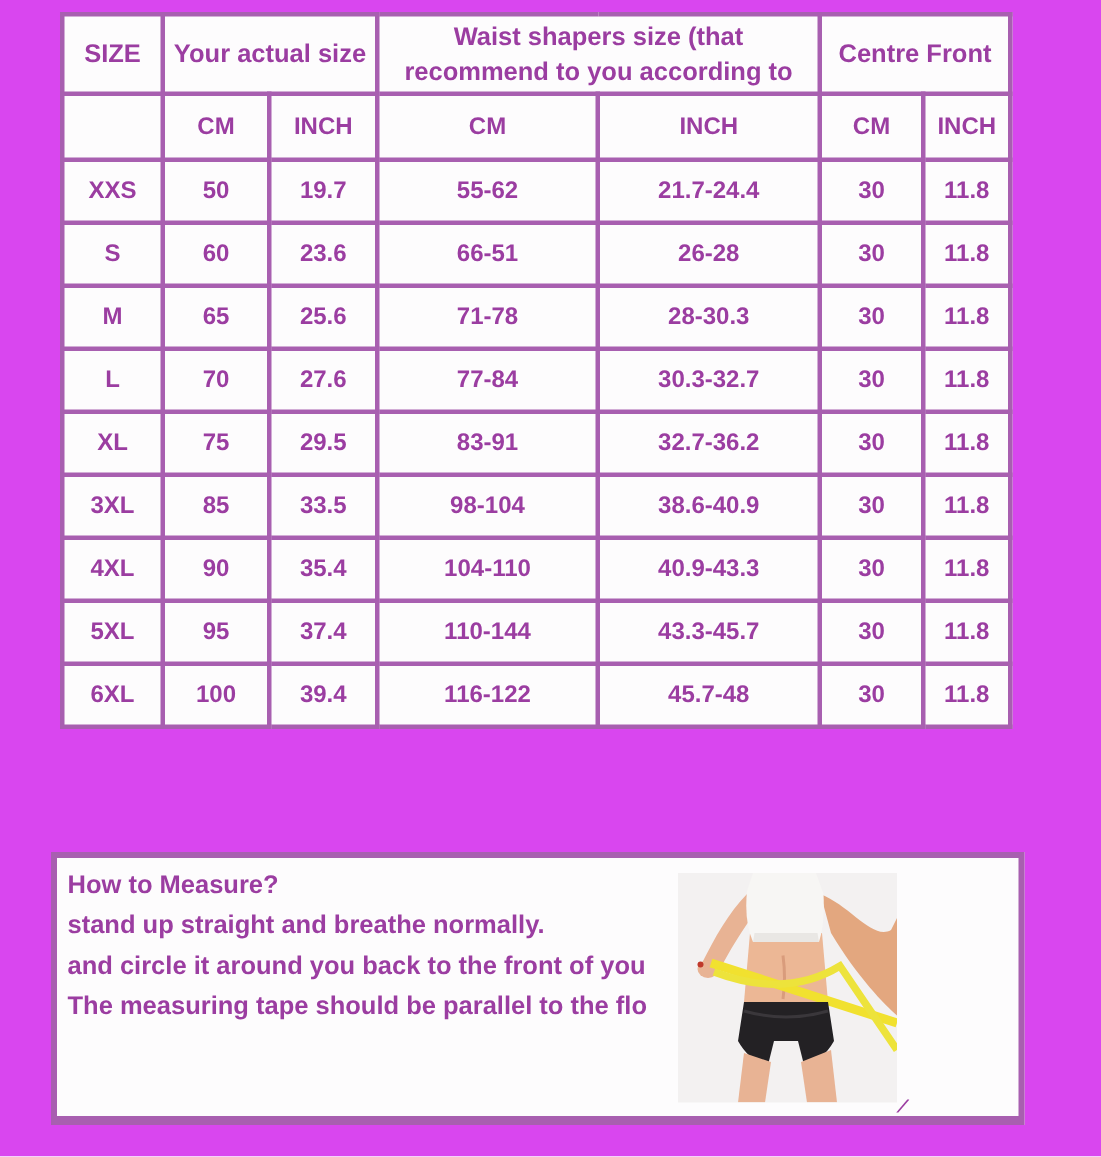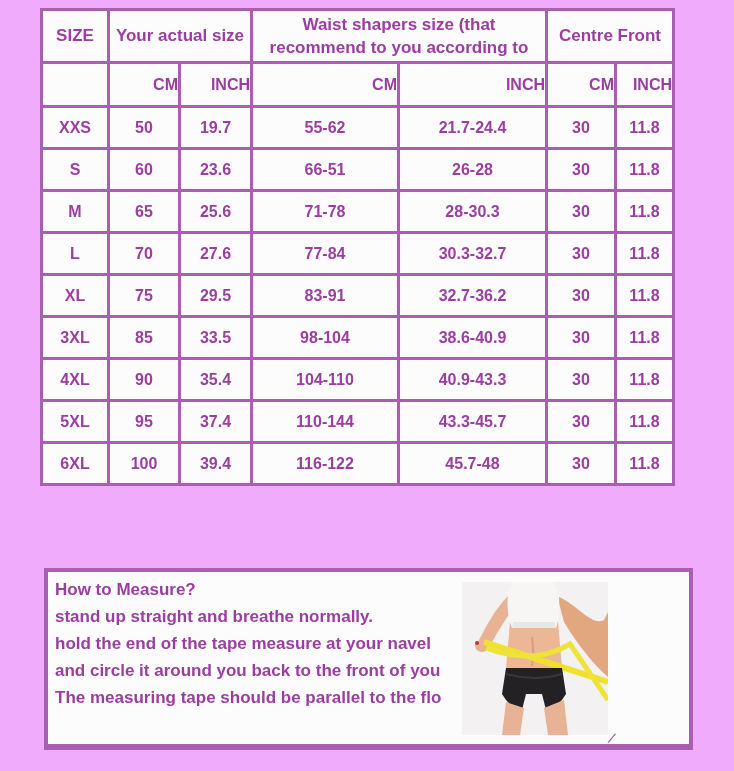--- a/index.html
+++ b/index.html
@@ -1,19 +1,19 @@
 <!DOCTYPE html>
 <html><head>
 <meta charset="utf-8">
 <style>
   html,body { margin:0; padding:0; background:#ffffff; }
   .sheet {
     position: relative;
     width: 734px; height: 771px;
-    background: #f0abfc;
+    background: #d946ef;
     font-family: "Liberation Sans", sans-serif;
     font-weight: bold;
     overflow: hidden;
   }
   table.size-chart {
     position: absolute; left: 40px; top: 8px;
     border-collapse: collapse;
     table-layout: fixed;
     color: #9b3da1;
     background: #fdfcfd;
@@ -22,30 +22,30 @@
     border: 3px solid #a85fb0;
     text-align: center;
     vertical-align: middle;
     font-size: 16px;
     font-weight: bold;
     padding: 0;
     overflow: hidden;
     white-space: nowrap;
   }
   tr.hdr1 td { height: 50px; font-size: 17px; }
-  tr.hdr2 td { height: 41px; text-align: right; }
+  tr.hdr2 td { height: 41px; }
   tr.data-row td { height: 39px; }
   td.shapers-head {
     text-align: left;
     padding-left: 5px;
     line-height: 23px;
     white-space: normal;
   }
   .measure-box {
-    position: absolute; left: 44px; top: 568px;
+    position: absolute; left: 34px; top: 568px;
     width: 641px; height: 172px;
     border: 4px solid #a85fb0;
     border-bottom-width: 6px;
     background: #fdfcfd;
   }
   .measure-text {
     position: absolute; left: 7px; top: 4px;
     color: #9b3da1;
     font-size: 17px;
     line-height: 27px;
@@ -177,21 +177,20 @@
       <td>30</td>
       <td>11.8</td>
     </tr>
   </tbody>
     </table>
 
   <div class="measure-box">
     <div class="measure-text">
       <div>How to Measure?</div>
       <div>stand up straight and breathe normally.</div>
-      <div>hold the end of the tape measure at your navel</div>
       <div>and circle it around you back to the front of you</div>
       <div>The measuring tape should be parallel to the flo</div>
     </div>
 
     <div class="photo-wrap">
       <svg width="146" height="153" viewBox="0 0 146 153" xmlns="http://www.w3.org/2000/svg">
         <rect x="0" y="0" width="146" height="153" fill="#f3f1f1"></rect>
 
         <path d="M58 0 L82 0 L79 12 L62 12 Z" fill="#e8b394"></path>
 

